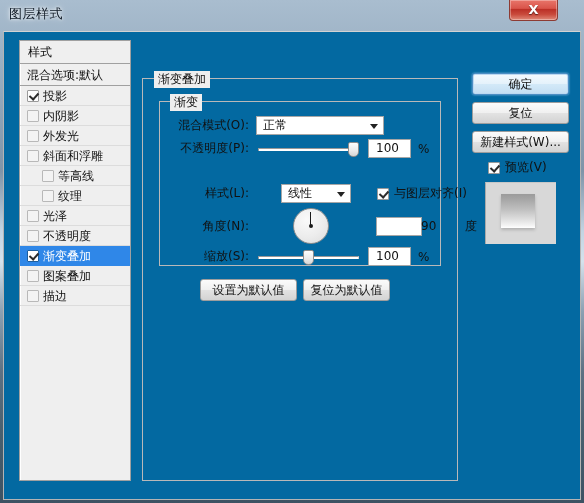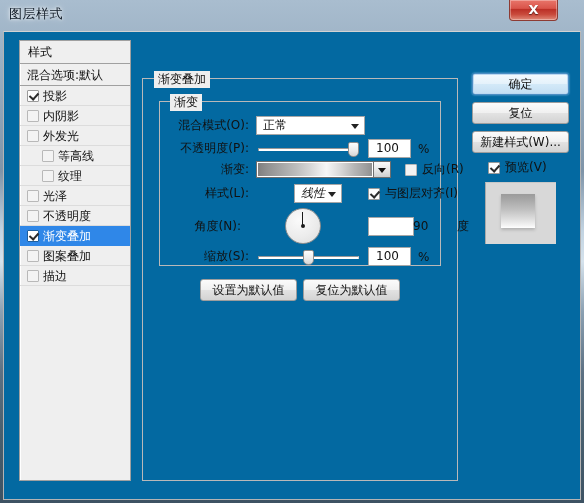--- a/index.html
+++ b/index.html
@@ -271,21 +271,21 @@
     box-sizing: border-box;
     cursor: pointer;
     white-space: nowrap;
   }
   .btn.default {
     border: 1px solid #4d8ec4;
     box-shadow: inset 0 0 0 1px #bcd9f1, 0 0 2px #8fc0e8;
     background: linear-gradient(180deg,#f4fafe 0%,#e5f2fb 48%,#d3e9f8 52%,#c3def3 100%);
   }
   #btn-set-default { position: absolute; left: 196px; top: 247px; width: 97px; height: 22px; line-height: 20px; }
-  #btn-reset-default { position: absolute; left: 299px; top: 247px; width: 97px; height: 22px; line-height: 20px; }
+  #btn-reset-default { position: absolute; left: 299px; top: 247px; width: 87px; height: 22px; line-height: 20px; }
 
   
   #btn-ok { position: absolute; left: 468px; top: 41px; width: 97px; height: 22px; line-height: 20px; }
   #btn-reset { position: absolute; left: 468px; top: 70px; width: 97px; height: 22px; line-height: 20px; }
   #btn-new-style { position: absolute; left: 468px; top: 99px; width: 97px; height: 22px; line-height: 20px; }
   #preview-check { position: absolute; left: 484px; top: 127px; }
 
   #preview-box {
     position: absolute; left: 481px; top: 150px;
     width: 71px; height: 62px;
@@ -326,20 +326,24 @@
             <span class="lbl">投影</span>
           </div>
           <div class="style-row">
             <span class="cb dim"></span>
             <span class="lbl">内阴影</span>
           </div>
           <div class="style-row">
             <span class="cb dim"></span>
             <span class="lbl">外发光</span>
           </div>
+          <div class="style-row">
+            <span class="cb dim"></span>
+            <span class="lbl">斜面和浮雕</span>
+          </div>
           <div class="style-row indent">
             <span class="cb dim"></span>
             <span class="lbl">等高线</span>
           </div>
           <div class="style-row indent">
             <span class="cb dim"></span>
             <span class="lbl">纹理</span>
           </div>
           <div class="style-row">
             <span class="cb dim"></span>
@@ -365,61 +369,50 @@
     </div>
 
     <div id="main-group"></div>
     <div class="group-title" id="main-group-title">渐变叠加</div>
 
     <div id="sub-group"></div>
     <div class="group-title" id="sub-group-title">渐变</div>
 
     <div class="row" style="left:163px; top:84px;">
       <span class="flabel" style="width:82px;">混合模式(O):</span>
-      <div class="combo" style="width:109px; margin-left:7px;font-family:Liberation Serif, serif;">
+      <div class="combo" style="width:128px; margin-left:7px;font-family:Liberation Serif, serif;">
         <span>正常</span>
         <span class="arrow"></span>
       </div>
     </div>
 
     <div class="row" style="left:163px; top:107px;">
       <span class="flabel" style="width:82px;">不透明度(P):</span>
       <div class="slider" style="width:101px; margin-left:9px;">
         <div class="track"></div>
         <div class="thumb" id="opacity-thumb" style="left: 90px;"></div>
       </div>
       <div class="numfield" style="width:43px; margin-left:9px;">100</div>
       <span class="unit">%</span>
     </div>
 
-    <div class="row" style="left:163px; top:129px;">
-      <span class="flabel" style="width:82px;">渐变:</span>
-      <div style="display:flex; margin-left:7px;">
-        <div id="gradient-swatch"></div>
-        <div id="gradient-dropdown"></div>
-      </div>
-      <div class="cb-inline" style="margin-left:14px;">
-        <span class="cb dim" id="reverse-cb"></span>
-        <span class="lbl">反向(R)</span>
-      </div>
-    </div>
 
     <div class="row" style="left:163px; top:152px;gap:26px;">
       <span class="flabel" style="width:82px;">样式(L):</span>
-      <div class="combo" style="width:48px; margin-left:19px;font-style:italic;">
+      <div class="combo" style="width:70px; margin-left:6px;">
         <span>线性</span>
         <span class="arrow"></span>
       </div>
       <div class="cb-inline" style="">
         <span class="cb checked" id="align-cb"></span>
         <span class="lbl">与图层对齐(I)</span>
       </div>
     </div>
 
-    <div class="row" style="left:182px; top:176px;gap:36px;">
+    <div class="row" style="left:190px; top:176px;gap:36px;">
       <span class="flabel" style="width:55px;">角度(N):</span>
       <div id="angle-dial" style="margin-left:8px;">
         <div class="needle" style="transform-origin: 50% 14px; transform: rotate(0deg);"></div>
         <div class="hub"></div>
       </div>
       <div class="numfield" style="width:46px; margin-left:11px;padding-left:44px;">90</div>
       <span class="unit">度</span>
     </div>
 
     <div class="row" style="left:163px; top:215px;">

